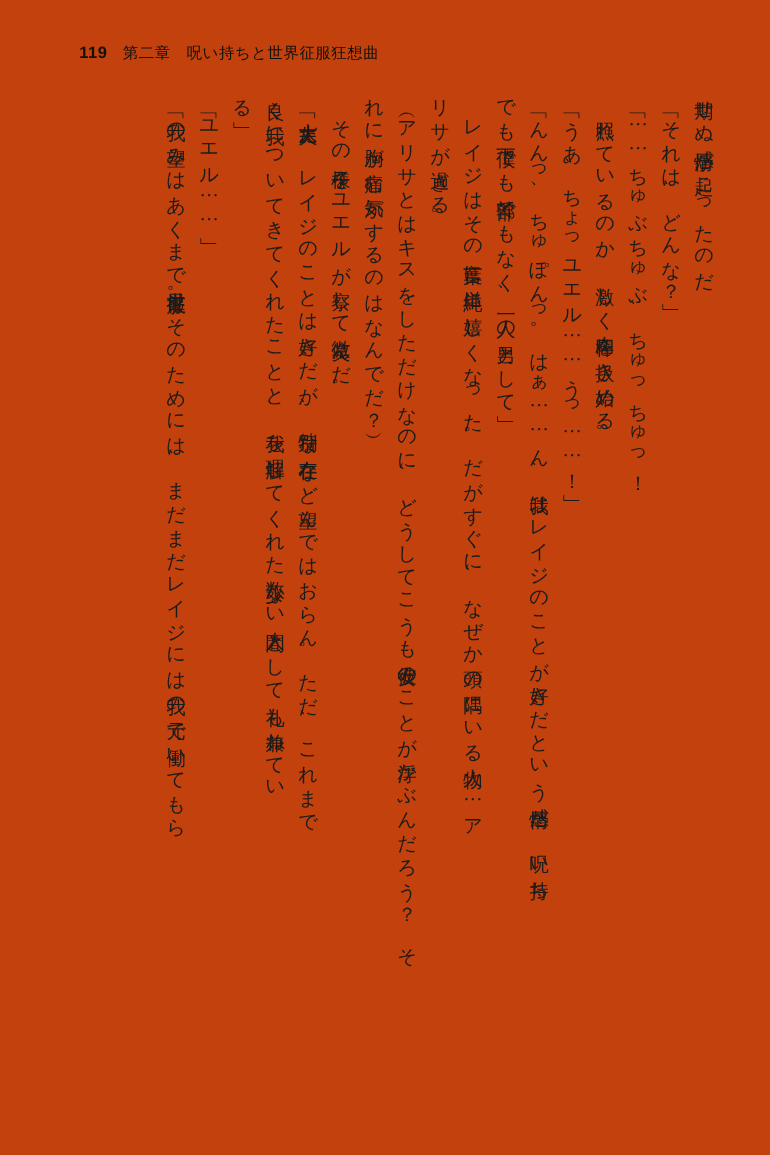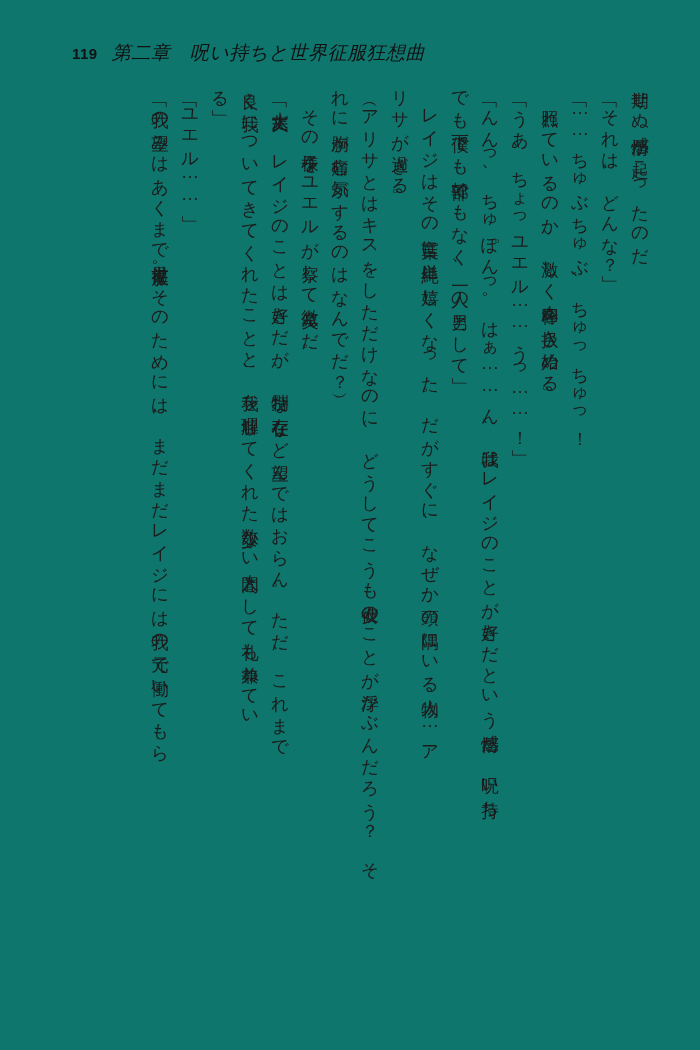--- a/index.html
+++ b/index.html
@@ -12,21 +12,21 @@
     height: 1050px;
     font-family: "Liberation Serif", "DejaVu Serif", serif;
     color: #1a1a1a;
     overflow: hidden;
   }
   .page {
     position: relative;
     width: 700px;
     height: 1050px;
     box-sizing: border-box;
-    background: #0f766e;
+    background: #c2410c;
     padding-left: 42px;
   }
   
   .header {
     position: absolute;
     top: 40px;
     left: 72px;
     display: flex;
     align-items: baseline;
     gap: 14px;
@@ -34,24 +34,23 @@
   }
   .page-number {
     font-family: "Liberation Sans", sans-serif;
     font-weight: bold;
     font-size: 15px;
     letter-spacing: 0.5px;
     color: #111;
   }
   .chapter-title {
     font-family: "Liberation Sans", sans-serif;
-    font-size: 19px;
+    font-size: 14px;
     letter-spacing: 0.5px;
     color: #111;
-    font-style: italic;
   }
 
   
   .body-text {
     position: absolute;
     top: 78px;
     left: 56px;
     width: 592px;
     height: 940px;
     display: flex;

